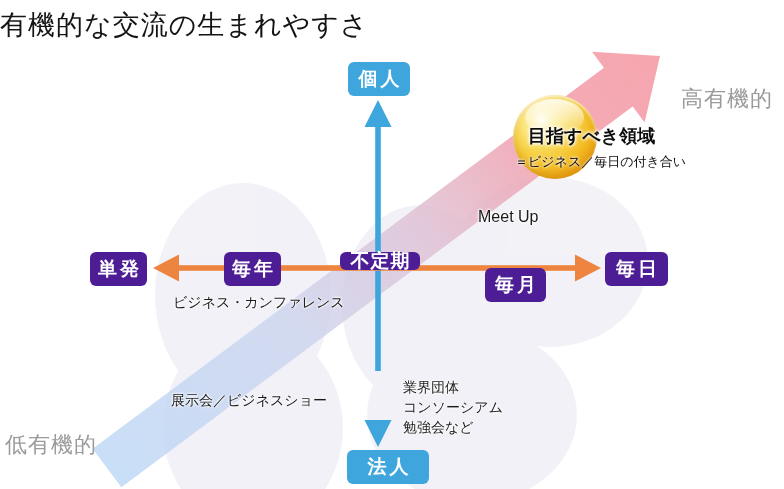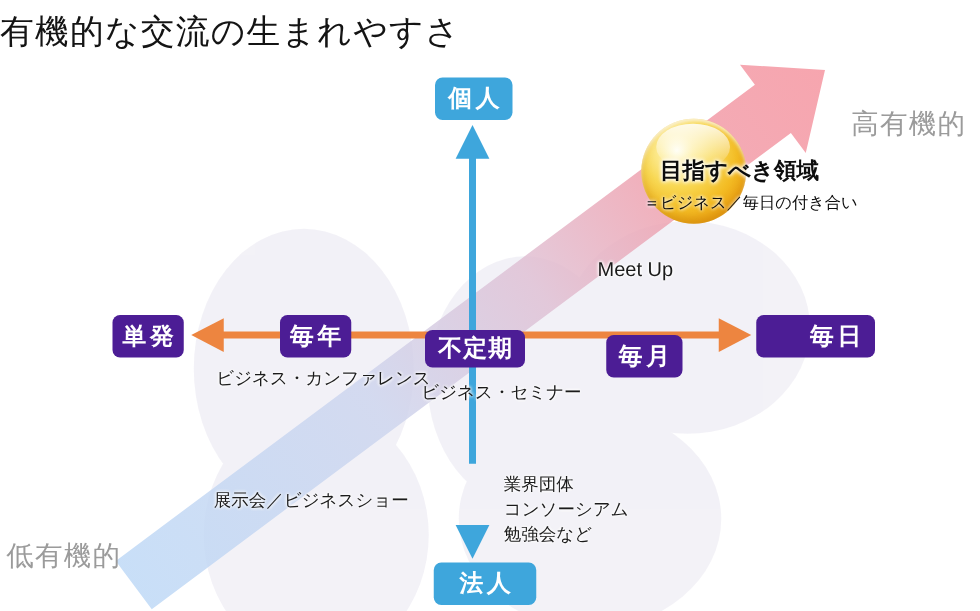--- a/index.html
+++ b/index.html
@@ -86,37 +86,36 @@
     </g>
   </svg>
 
   <div class="slide-title">有機的な交流の生まれやすさ</div>
 
   <div class="axis-box box-blue" style="left:348px;top:62px;width:62px;height:34px;">個人</div>
   <div class="axis-box box-blue" style="left:347px;top:450px;width:82px;height:34px;">法人</div>
 
   <div class="axis-box box-orange" style="left:90px;top:252px;width:57px;height:34px;">単発</div>
   <div class="axis-box box-orange" style="left:224px;top:252px;width:57px;height:34px;">毎年</div>
-  <div class="axis-box box-orange" style="left:340px;top:252px;width:80px;height:30px;letter-spacing:1px;text-indent:1px;margin-top:12px;">不定期</div>
+  <div class="axis-box box-orange" style="left:340px;top:252px;width:80px;height:18px;letter-spacing:1px;text-indent:1px;">不定期</div>
   <div class="axis-box box-orange" style="left:485px;top:268px;width:61px;height:34px;">毎月</div>
-  <div class="axis-box box-orange" style="left:605px;top:252px;width:63px;height:34px;padding-left:32px;">毎日</div>
+  <div class="axis-box box-orange" style="left:605px;top:252px;width:63px;height:34px;">毎日</div>
 
   <div class="corner-label" style="left:681px;top:50px;margin-top:34px;">高有機的</div>
   <div class="corner-label" style="left:5px;top:430px;">低有機的</div>
 
   <div class="gold-ball">
     <div class="ball-gloss"></div>
   </div>
 
   <div class="target-title" style="left:528px;top:124px;">目指すべき領域</div>
   <div class="target-subtitle" style="left:515px;top:153px;">＝ビジネス／毎日の付き合い</div>
 
   <div class="small-label meetup-label" style="left:478px;top:208px;">Meet Up</div>
   <div class="small-label" style="left:173px;top:294px;">ビジネス・カンファレンス</div>
-  <div class="small-label" style="left:337px;top:305px;">ビジネス・セミナー</div>
   <div class="small-label" style="left:171px;top:392px;">展示会／ビジネスショー</div>
   <div class="small-label multi-line" style="left:403px;top:377px;line-height:20px;">
     <span>業界団体</span>
     <span>コンソーシアム</span>
     <span>勉強会など</span>
   </div>
 
 </div>
 
 </body></html>

